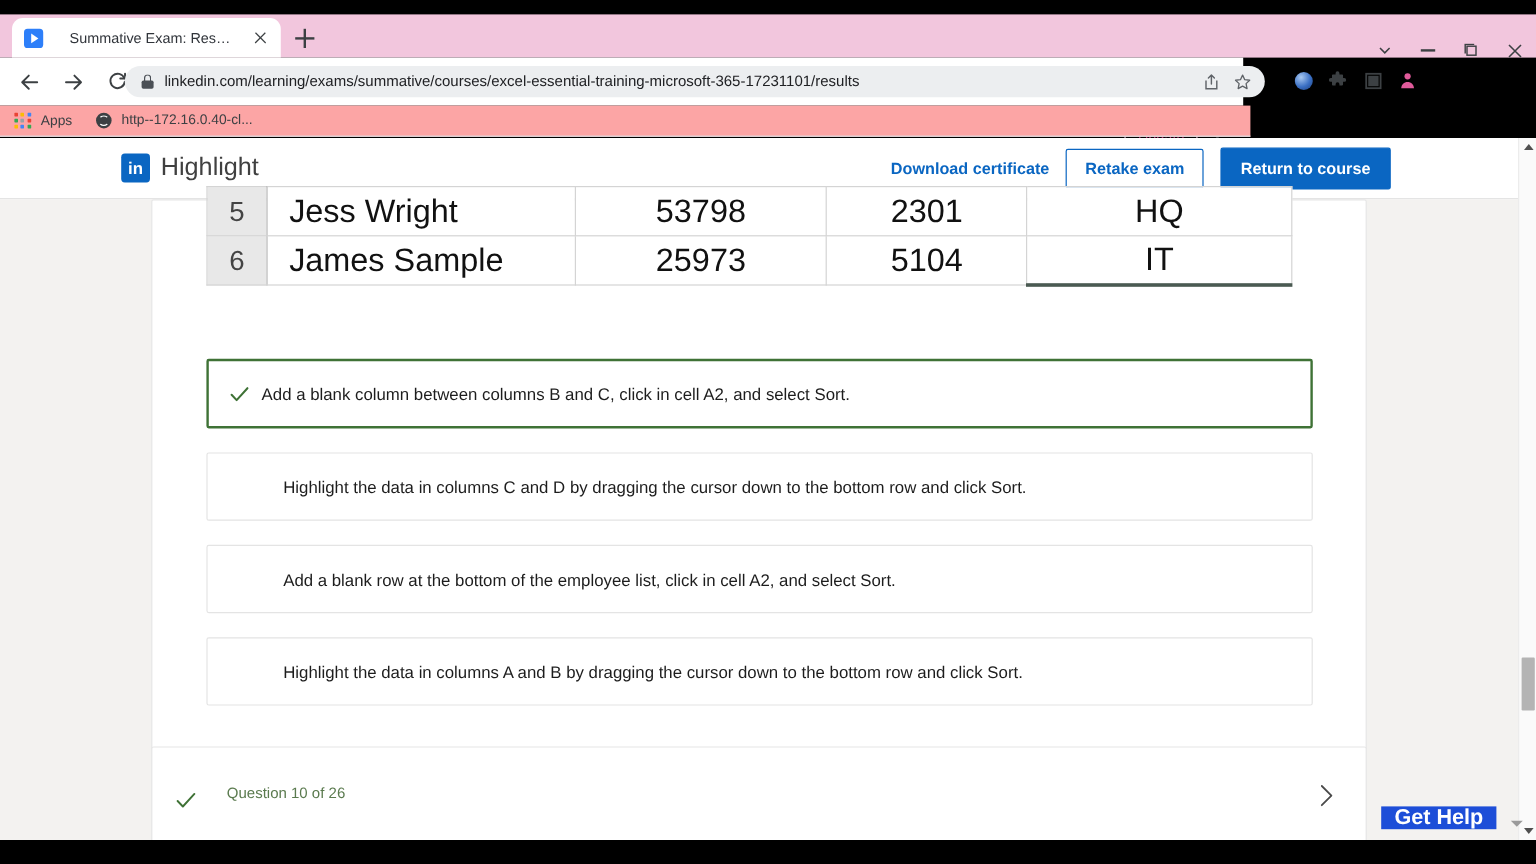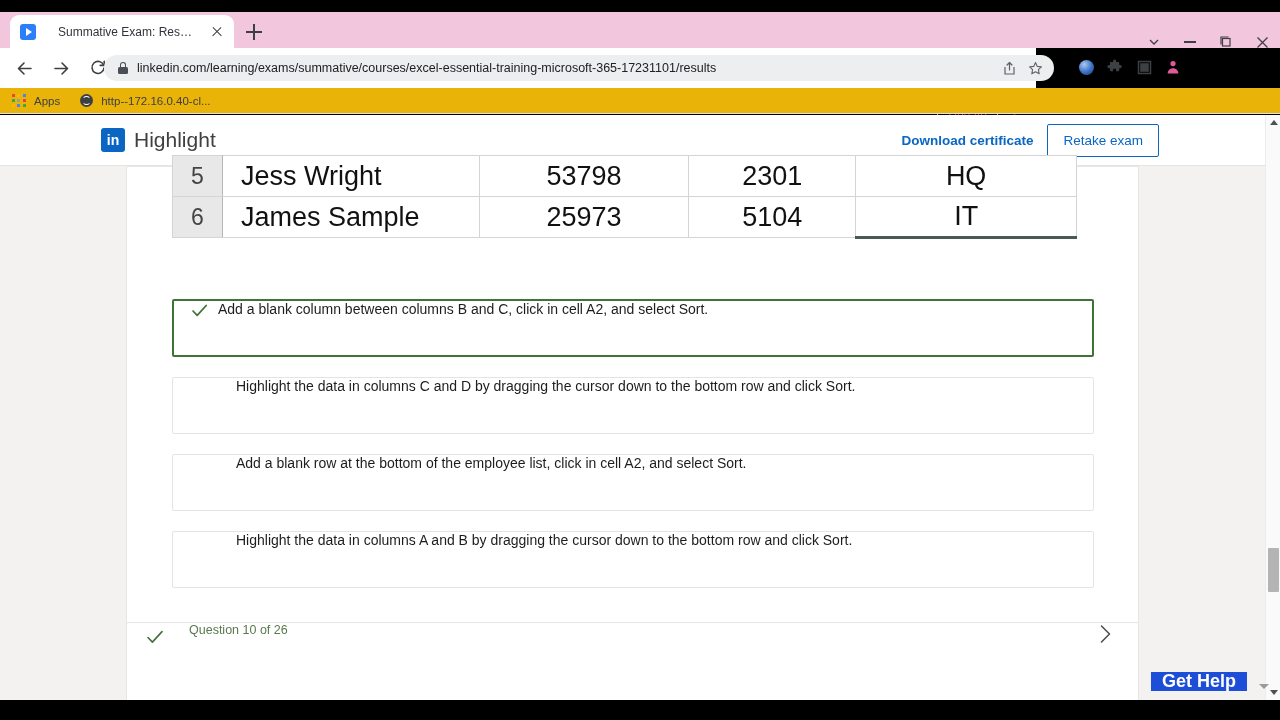--- a/index.html
+++ b/index.html
@@ -81,33 +81,33 @@
   .ic-globe { width: 15px; height: 15px; border-radius: 50%; background: radial-gradient(circle at 35% 30%, #a8c8f0 0%, #3a6fc4 55%, #1e3f7a 100%); }
   .update-pill {
     position: absolute; right: 38px; top: 55px; height: 24px;
     border: 1px solid #cfa8c3; border-radius: 12px; color: #b0306f;
     font-size: 12px; display: flex; align-items: center; padding: 0 10px;
   }
   .kebab { position: absolute; right: 12px; top: 57px; width: 20px; height: 20px; display: flex; flex-direction: column; align-items: center; justify-content: center; gap: 2.5px; }
   .kebab span { width: 3px; height: 3px; border-radius: 50%; background: #3c4043; display: block; }
 
   .bookmarks {
-    position: absolute; top: 88px; left: 0; width: 1280px; height: 26px;
-    background: #eab308; display: flex; align-items: center;
+    position: absolute; top: 88px; left: 0; width: 1042px; height: 26px;
+    background: #fca5a5; display: flex; align-items: center;
     border-bottom: 1px solid #dfe1e5;
   }
   .apps-grid { margin-left: 12px; width: 14px; height: 14px; display: grid; grid-template-columns: repeat(3,1fr); grid-template-rows: repeat(3,1fr); gap: 2px; }
   .apps-grid i { display: block; width: 3px; height: 3px; border-radius: 0.5px; background: #9aa0a6; }
   .apps-grid i:nth-child(1){background:#ea4335}.apps-grid i:nth-child(2){background:#fbbc05}
   .apps-grid i:nth-child(3){background:#4285f4}.apps-grid i:nth-child(4){background:#34a853}
   .apps-grid i:nth-child(5){background:#9aa0a6}.apps-grid i:nth-child(6){background:#ea4335}
   .apps-grid i:nth-child(7){background:#fbbc05}.apps-grid i:nth-child(8){background:#4285f4}
   .apps-grid i:nth-child(9){background:#34a853}
   .bm-label { font-size: 11.5px; color: #3c4043; margin-left: 8px; }
-  .bm-item { display: flex; align-items: center; margin-left: 20px; }
+  .bm-item { display: flex; align-items: flex-start; margin-left: 20px; }
   .bm-globe { width: 13px; height: 13px; border-radius: 50%; background: #3c4043; position: relative; }
   .bm-globe::after { content: ""; position: absolute; inset: 2px; border-radius: 50%; border: 1px solid #fff; border-left-color: transparent; border-right-color: transparent; }
 
   
   .viewport {
     position: absolute; top: 115px; left: 0; width: 1280px; height: 585px;
     background: #ffffff; overflow: hidden;
   }
   .site-header {
     position: absolute; top: 0; left: 0; width: 1266px; height: 51px;
@@ -117,21 +117,21 @@
   .brand { display: flex; align-items: center; margin-left: 101px; }
   .in-badge {
     width: 24px; height: 24px; background: #0a66c2; border-radius: 3px;
     color: #fff; font-size: 14px; font-weight: bold; line-height: 24px; text-align: center;
     font-family: "Liberation Sans", sans-serif;
   }
   .brand-word { font-size: 21px; color: #404040; margin-left: 9px; font-weight: 300; }
   .hdr-actions { display: flex; align-items: center; margin-left: auto; margin-right: 107px; gap: 14px; }
   .link-btn { font-size: 13.5px; color: #0a66c2; font-weight: 600; }
   .ghost-btn {
-    font-size: 13.5px; color: #0a66c2; font-weight: 400;
+    font-size: 13.5px; color: #0a66c2; font-weight: 700;
     border: 1px solid #0a66c2; border-radius: 2px; padding: 8px 15px; background: #fff;
   }
   .primary-btn {
     font-size: 13.5px; color: #ffffff; font-weight: 600;
     background: #0a66c2; border: 1px solid #0a66c2; border-radius: 2px; padding: 9px 16px;
   }
 
   .page-bg {
     position: absolute; top: 51px; left: 0; width: 1266px; height: 534px;
     background: #f3f2f0;
@@ -150,31 +150,31 @@
   .xl-table td.name { width: 257px; text-align: left; padding-left: 18px; }
   .xl-table td.num  { width: 210px; }
   .xl-table td.num2 { width: 167px; }
   .xl-table td.dept { width: 221px; }
   .xl-table tr:last-child td.dept { border-bottom: 3px solid #4a5a52; text-align: center; }
 
   
   .options { position: absolute; left: 45px; top: 132px; width: 922px; }
   .option {
     border: 1px solid #e4e4e4; background: #fff; border-radius: 2px;
-    height: 57px; display: flex; align-items: flex-start; padding-left: 17px;
+    height: 57px; display: flex; align-items: center; padding-left: 17px;
     margin-bottom: 20px; font-size: 14px; color: #1d1d1d;
   }
   .option.correct { border: 2px solid #3f7236; height: 58px; padding-left: 16px; }
   .opt-check { width: 28px; flex: 0 0 auto; display: flex; align-items: center; }
   .opt-text { padding-left: 18px; }
   .option.correct .opt-text { padding-left: 0; }
   .opt-spacer { width: 28px; flex: 0 0 auto; }
 
   
-  .qcard { display: flex; align-items: flex-start; height: 84px; padding: 0 22px 0 18px; }
+  .qcard { display: flex; align-items: center; height: 84px; padding: 0 22px 0 18px; }
   .qcard-check { width: 30px; flex: 0 0 auto; display: flex; align-items: flex-start; padding-top: 4px; }
   .qcard-body { flex: 1 1 auto; padding-left: 14px; }
   .qcard-label { font-size: 12.5px; color: #5a7a4e; margin-bottom: 9px; }
   .qcard-text { font-size: 14.5px; color: #1d1d1d; }
   .qcard-chevron { flex: 0 0 auto; color: #4a4a4a; }
 
   
   .gethelp {
     position: absolute; left: 1151px; top: 672px; width: 96px; height: 19px;
     background: #1d4ed8; color: #ffffff; font-size: 18px; font-weight: bold;
@@ -323,20 +323,21 @@
   <div class="viewport">
 
     <div class="site-header">
       <div class="brand">
         <span class="in-badge">in</span>
         <span class="brand-word">Highlight</span>
       </div>
       <div class="hdr-actions">
         <span class="link-btn">Download certificate</span>
         <span class="ghost-btn">Retake exam</span>
+        <span class="primary-btn">Return to course</span>
       </div>
     </div>
 
     <div class="page-bg"></div>
 
     <div class="content-card">
 
       <div class="xl-wrap">
         <table class="xl-table">
           <tbody>

